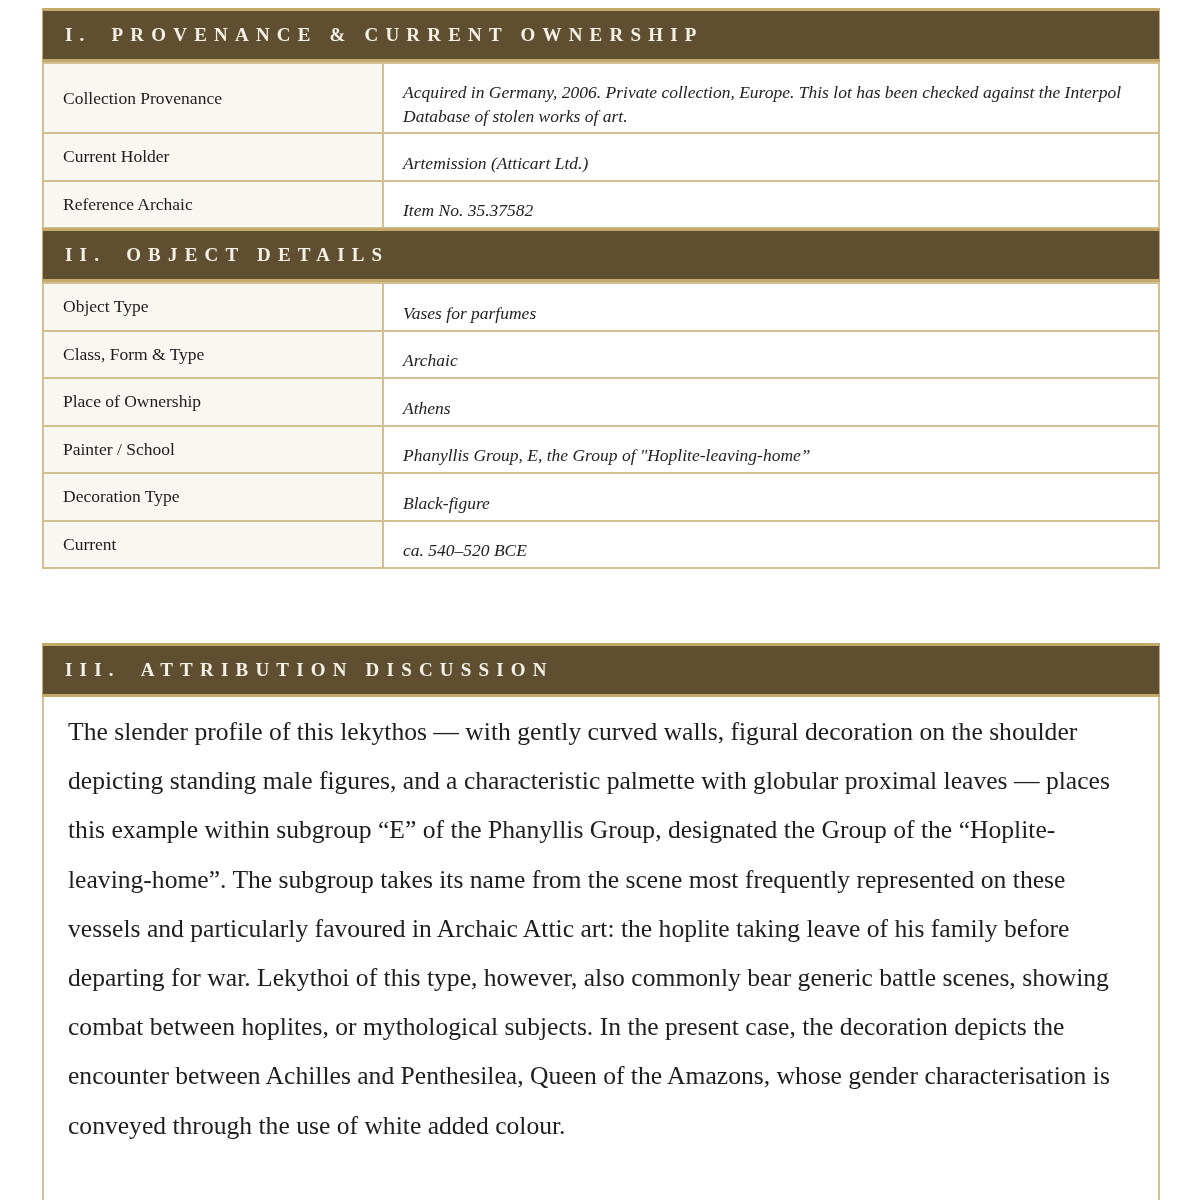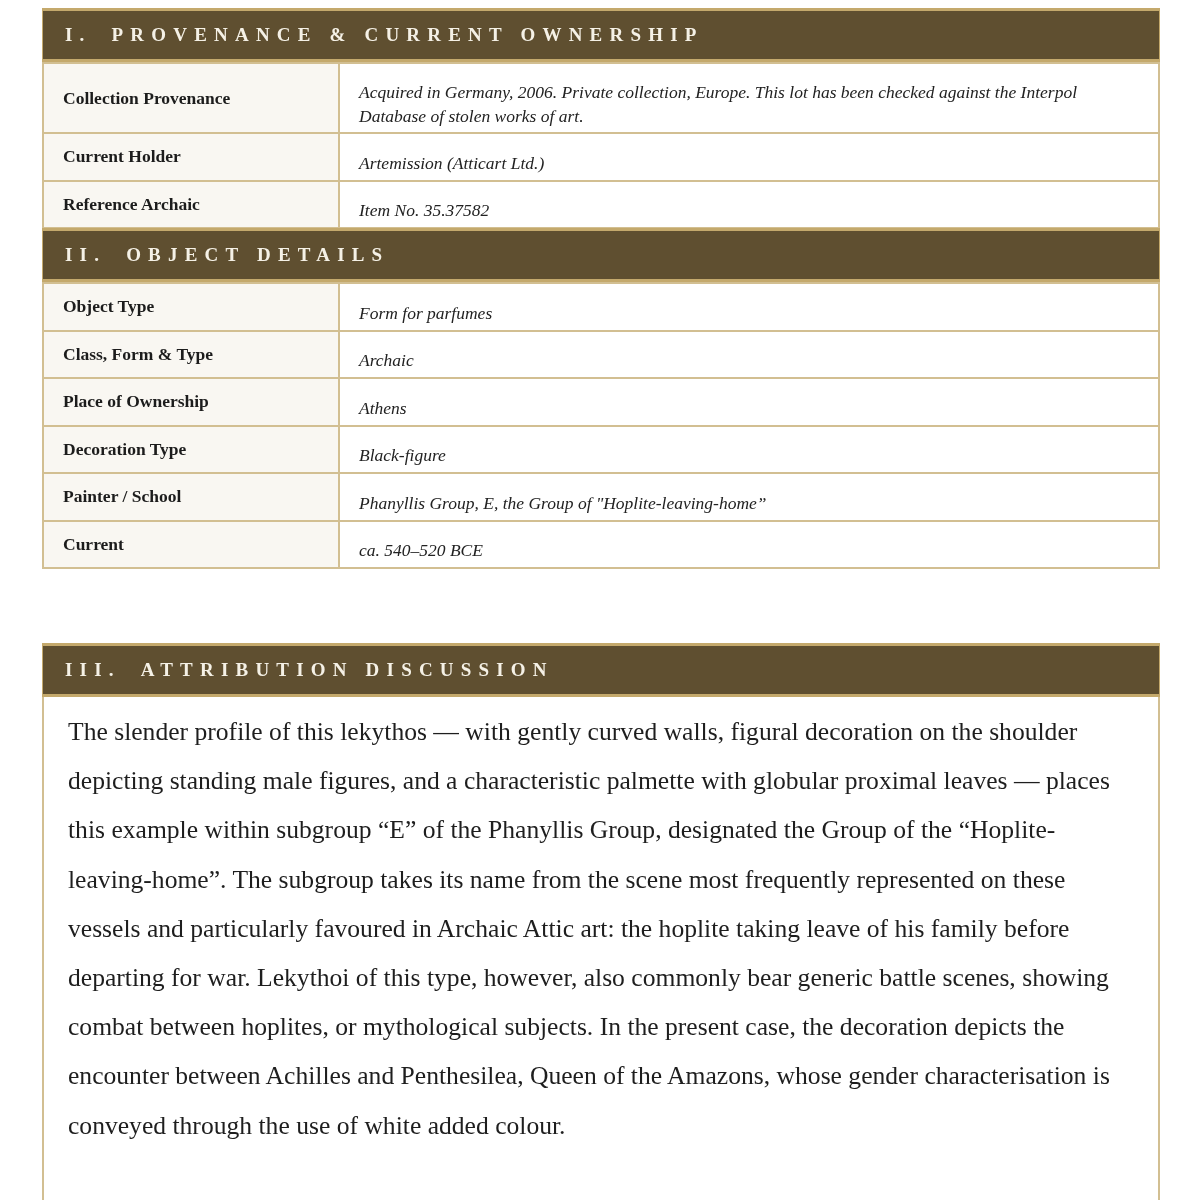--- a/index.html
+++ b/index.html
@@ -47,23 +47,23 @@
       width: 100%;
       border-collapse: collapse;
       table-layout: fixed;
     }
     table.details td {
       border: 2px solid #d2bf92;
       box-sizing: border-box;
       vertical-align: middle;
     }
     table.details td.label {
-      width: 296px;
+      width: 340px;
       background: #f9f7f2;
-      font-weight: bold;
+      font-weight: normal;
       font-size: 17.5px;
       padding: 0 0 0 19px;
       color: #1c1c1c;
     }
     table.details td.value {
       background: #ffffff;
       font-style: italic;
       font-size: 17.5px;
       padding: 12px 10px 0 19px;
       color: #222;
@@ -116,37 +116,37 @@
 
 <div class="section" id="sec2">
   <div class="section-header">
     <span class="numeral">II.</span>
     <span>Object Details</span>
   </div>
   <table class="details">
     <tbody>
         <tr>
       <td class="label">Object Type</td>
-      <td class="value">Form for parfumes</td>
+      <td class="value">Vases for parfumes</td>
     </tr>
     <tr>
       <td class="label">Class, Form &amp; Type</td>
       <td class="value">Archaic</td>
     </tr>
     <tr>
       <td class="label">Place of Ownership</td>
       <td class="value">Athens</td>
     </tr>
     <tr>
+      <td class="label">Painter / School</td>
+      <td class="value">Phanyllis Group, E, the Group of "Hoplite-leaving-home”</td>
+    </tr>
+    <tr>
       <td class="label">Decoration Type</td>
       <td class="value">Black-figure</td>
-    </tr>
-    <tr>
-      <td class="label">Painter / School</td>
-      <td class="value">Phanyllis Group, E, the Group of "Hoplite-leaving-home”</td>
     </tr>
     <tr>
       <td class="label">Current</td>
       <td class="value">ca. 540–520 BCE</td>
     </tr>
   </tbody>
     </table>
 </div>
 
 <div class="section" id="sec3">

